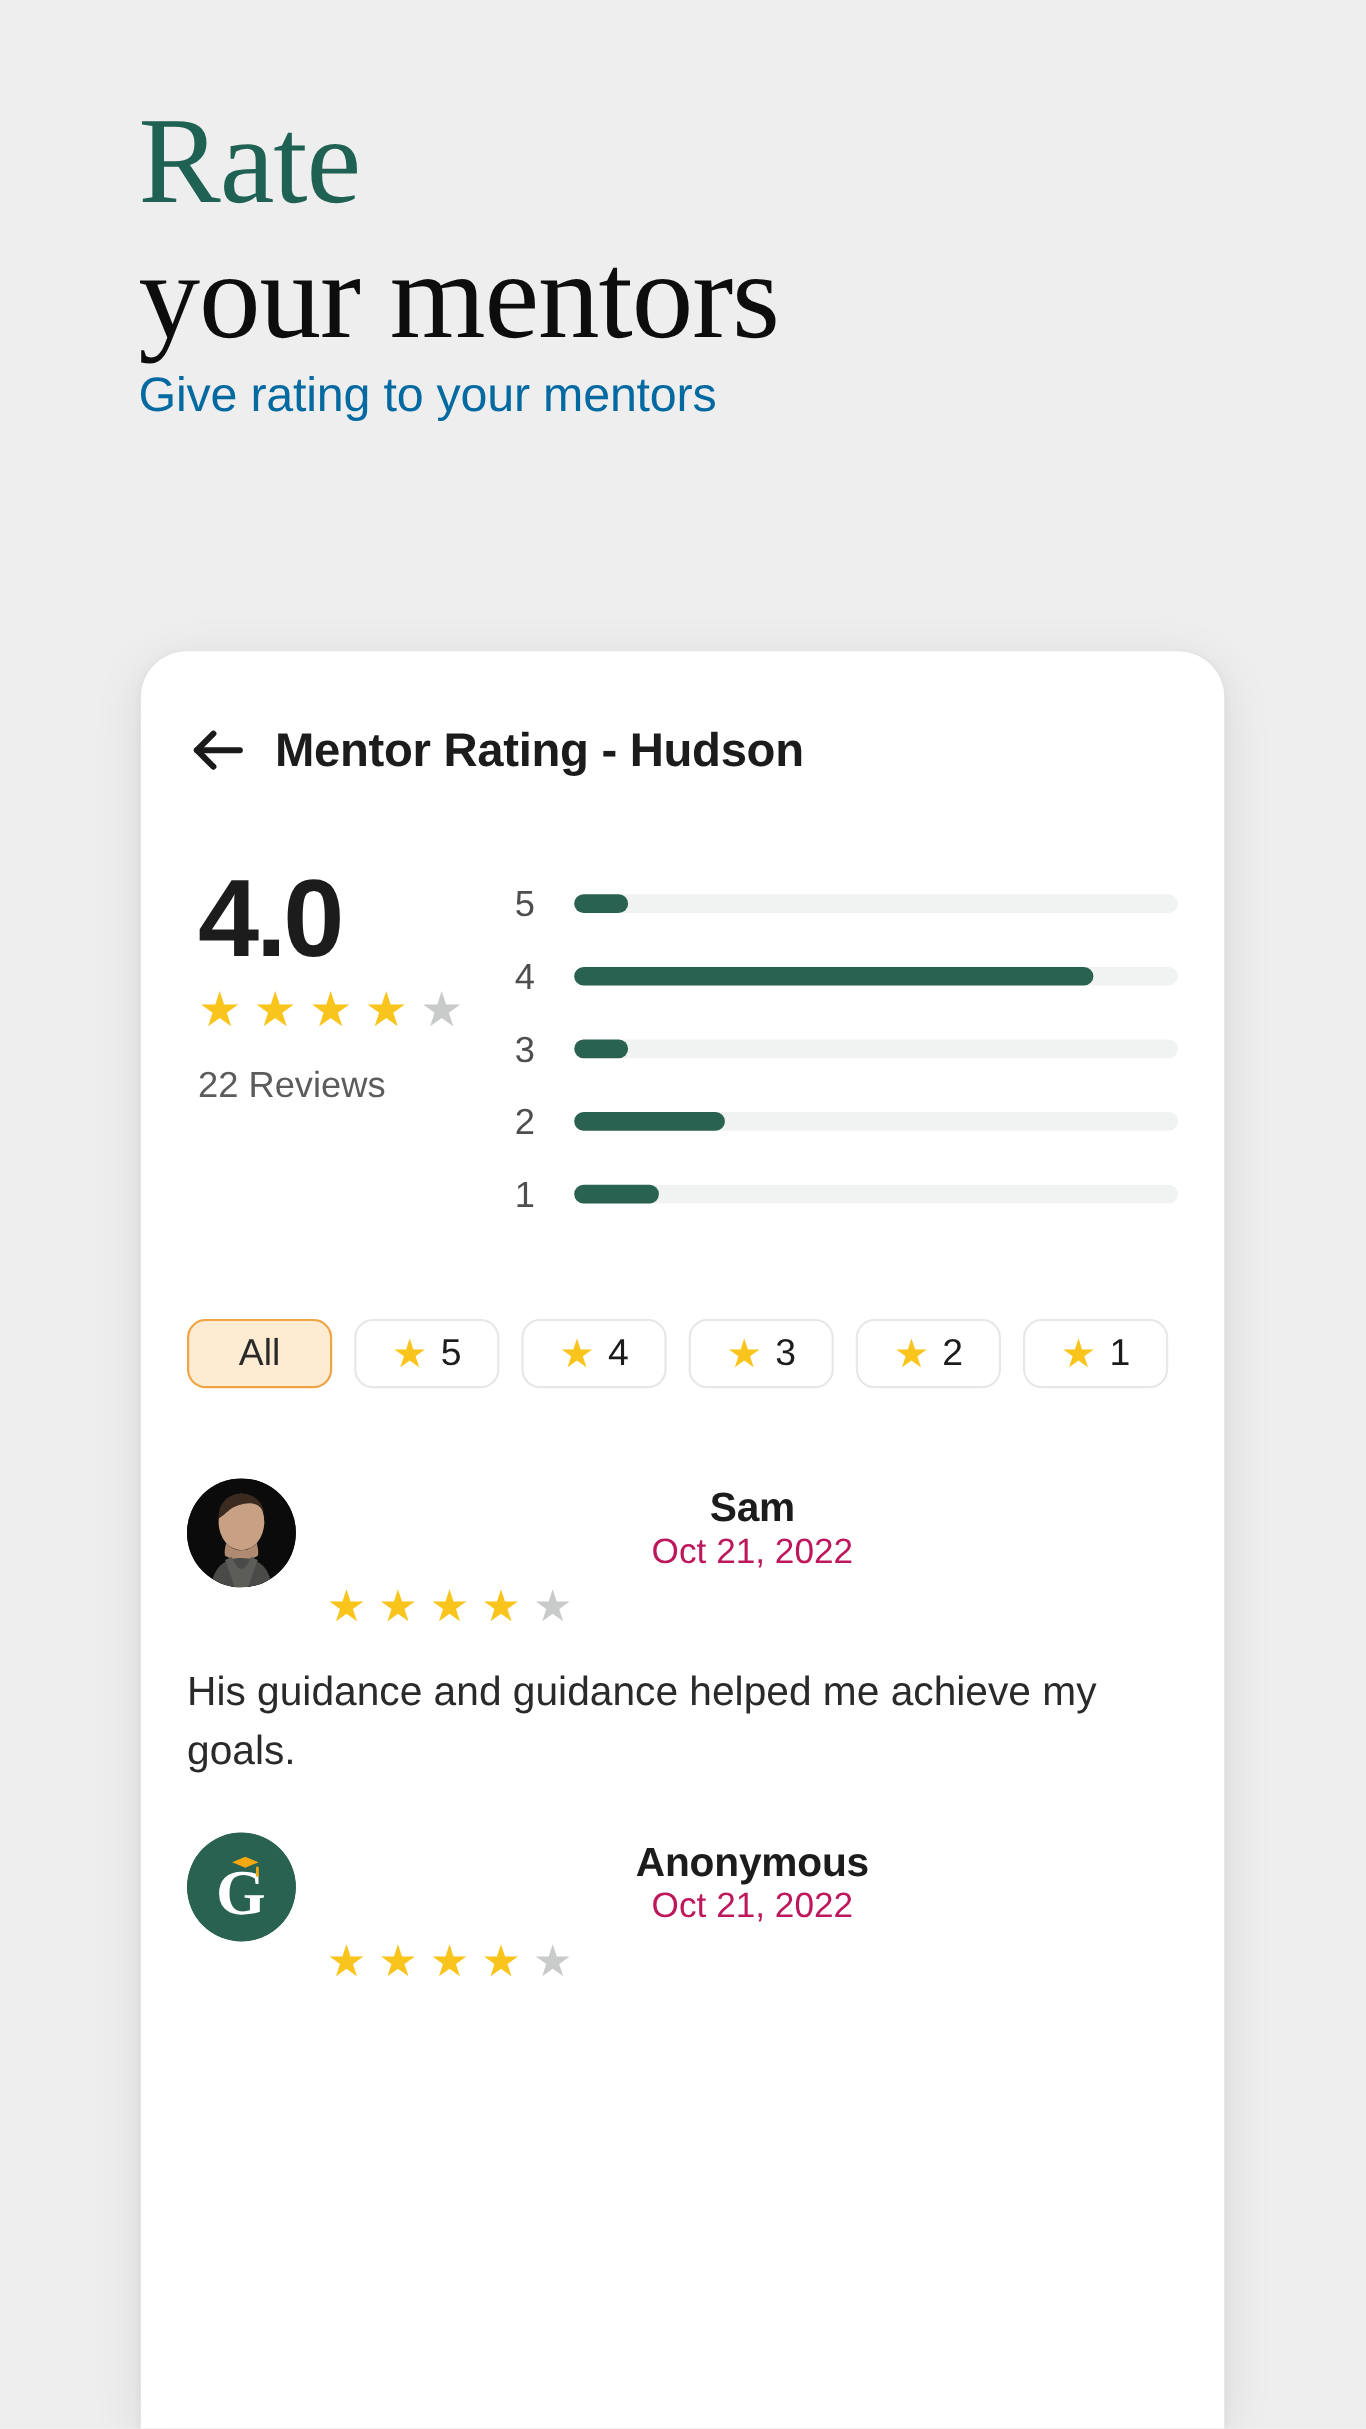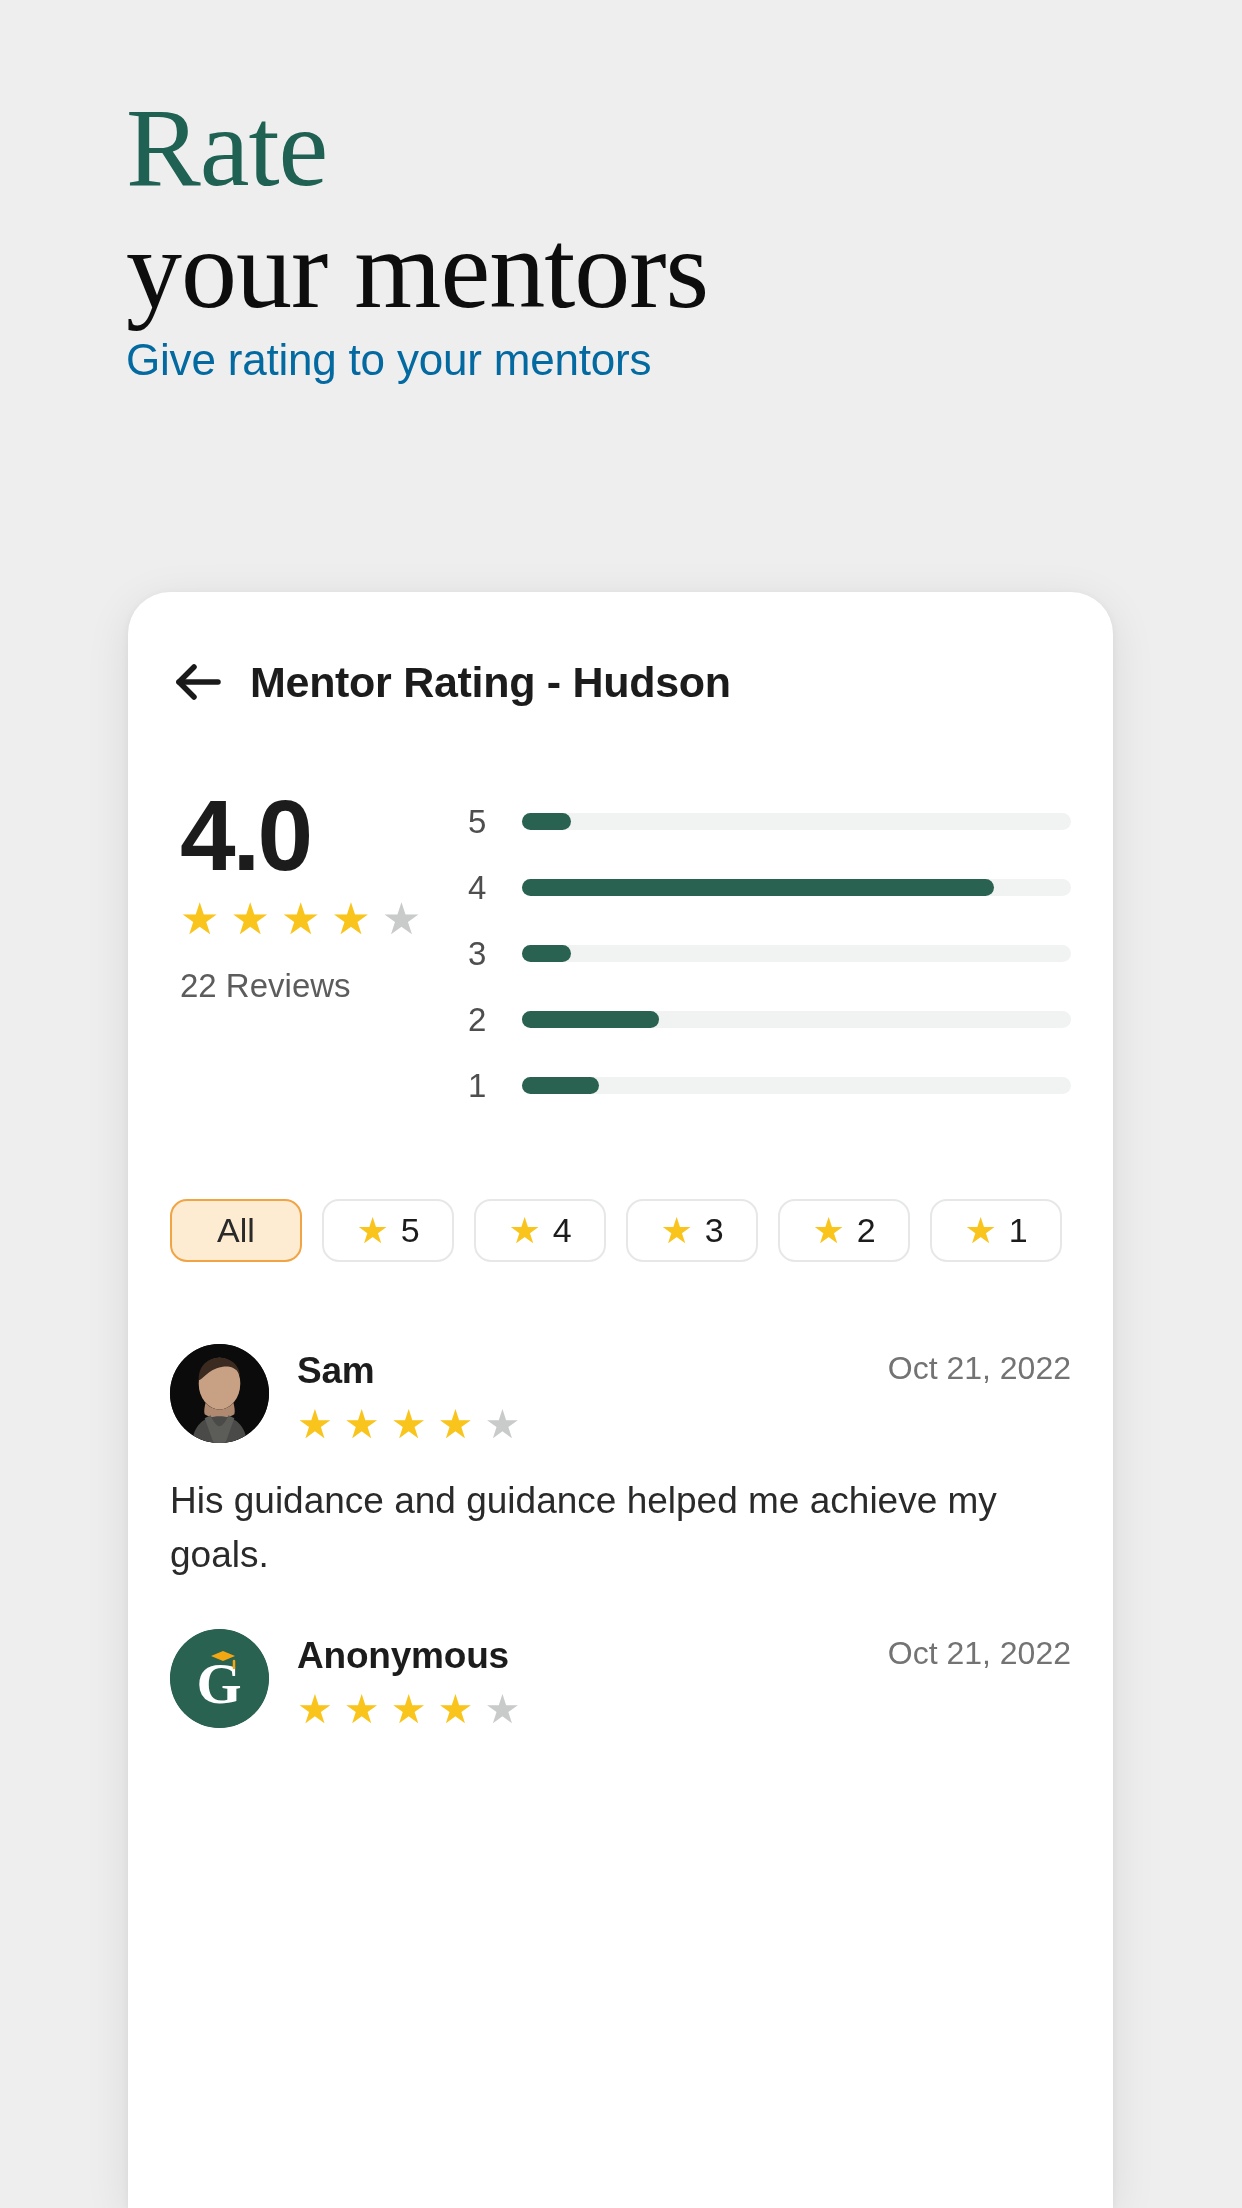--- a/index.html
+++ b/index.html
@@ -90,23 +90,23 @@
   .reviews { padding:82px 42px 0 42px; }
   .review { margin-bottom:22px; }
   .rev-head { display:flex; align-items:flex-start; }
   .avatar {
     width:99px; height:99px; border-radius:50%; flex:none; overflow:hidden;
     position:relative; background:#0e0e0e;
   }
   .avatar-photo { width:100%; height:100%; display:block; }
   .avatar-logo { background:#2a6251; display:flex; align-items:center; justify-content:center; }
   .rev-meta { flex:1; margin-left:28px; padding-top:6px; }
-  .rev-top { display:flex; align-items:flex-start; justify-content:space-between; }
+  .rev-top { display:flex; align-items:center; justify-content:space-between;flex-direction:column; }
   .rev-name { font-size:37px; font-weight:700; color:#1c1c1c; letter-spacing:-0.2px; }
-  .rev-date { font-size:32px; color:#737373; }
+  .rev-date { font-size:32px; color:#be185d; }
   .rev-stars { margin-top:12px; display:flex; gap:11px; }
   .rev-stars .st { font-size:40px; line-height:1; }
   .rev-body {
     margin-top:30px; font-size:37px; line-height:1.45; color:#2a2a2a;
     max-width:880px;
   }
   .st.gold { color:#f9c41c; }
   .st.grey { color:#c9cbcb; }
 </style>
 </head>

